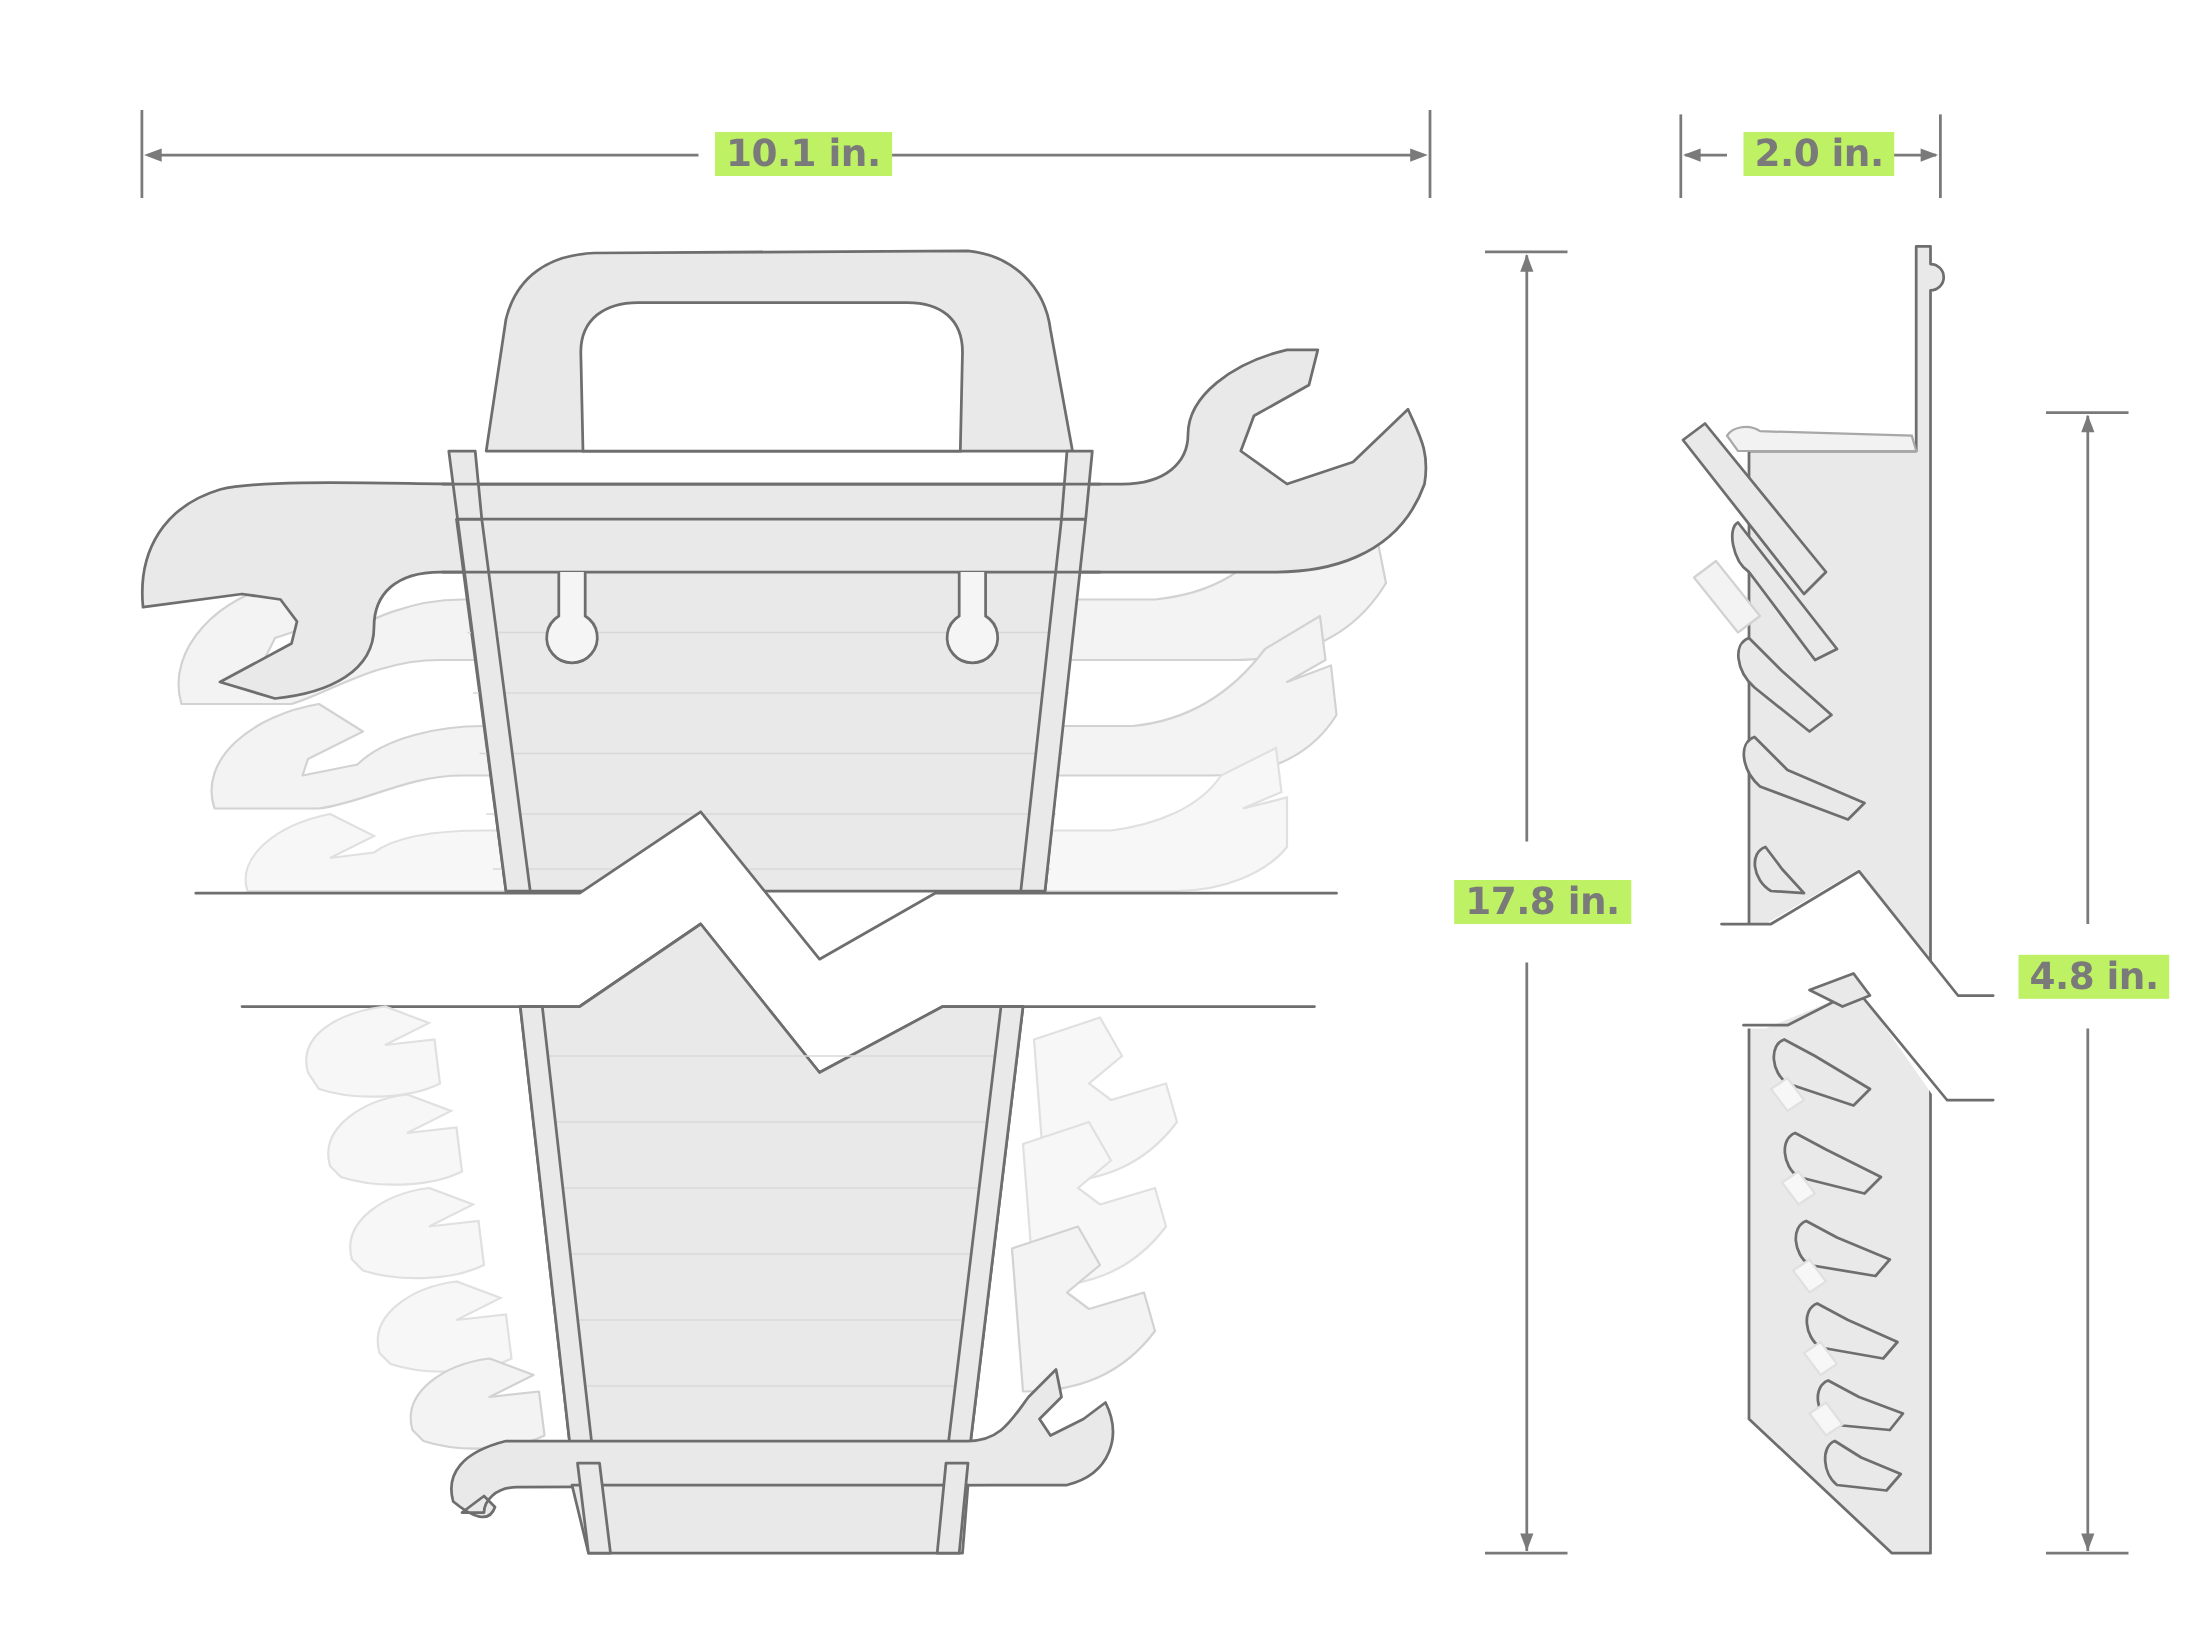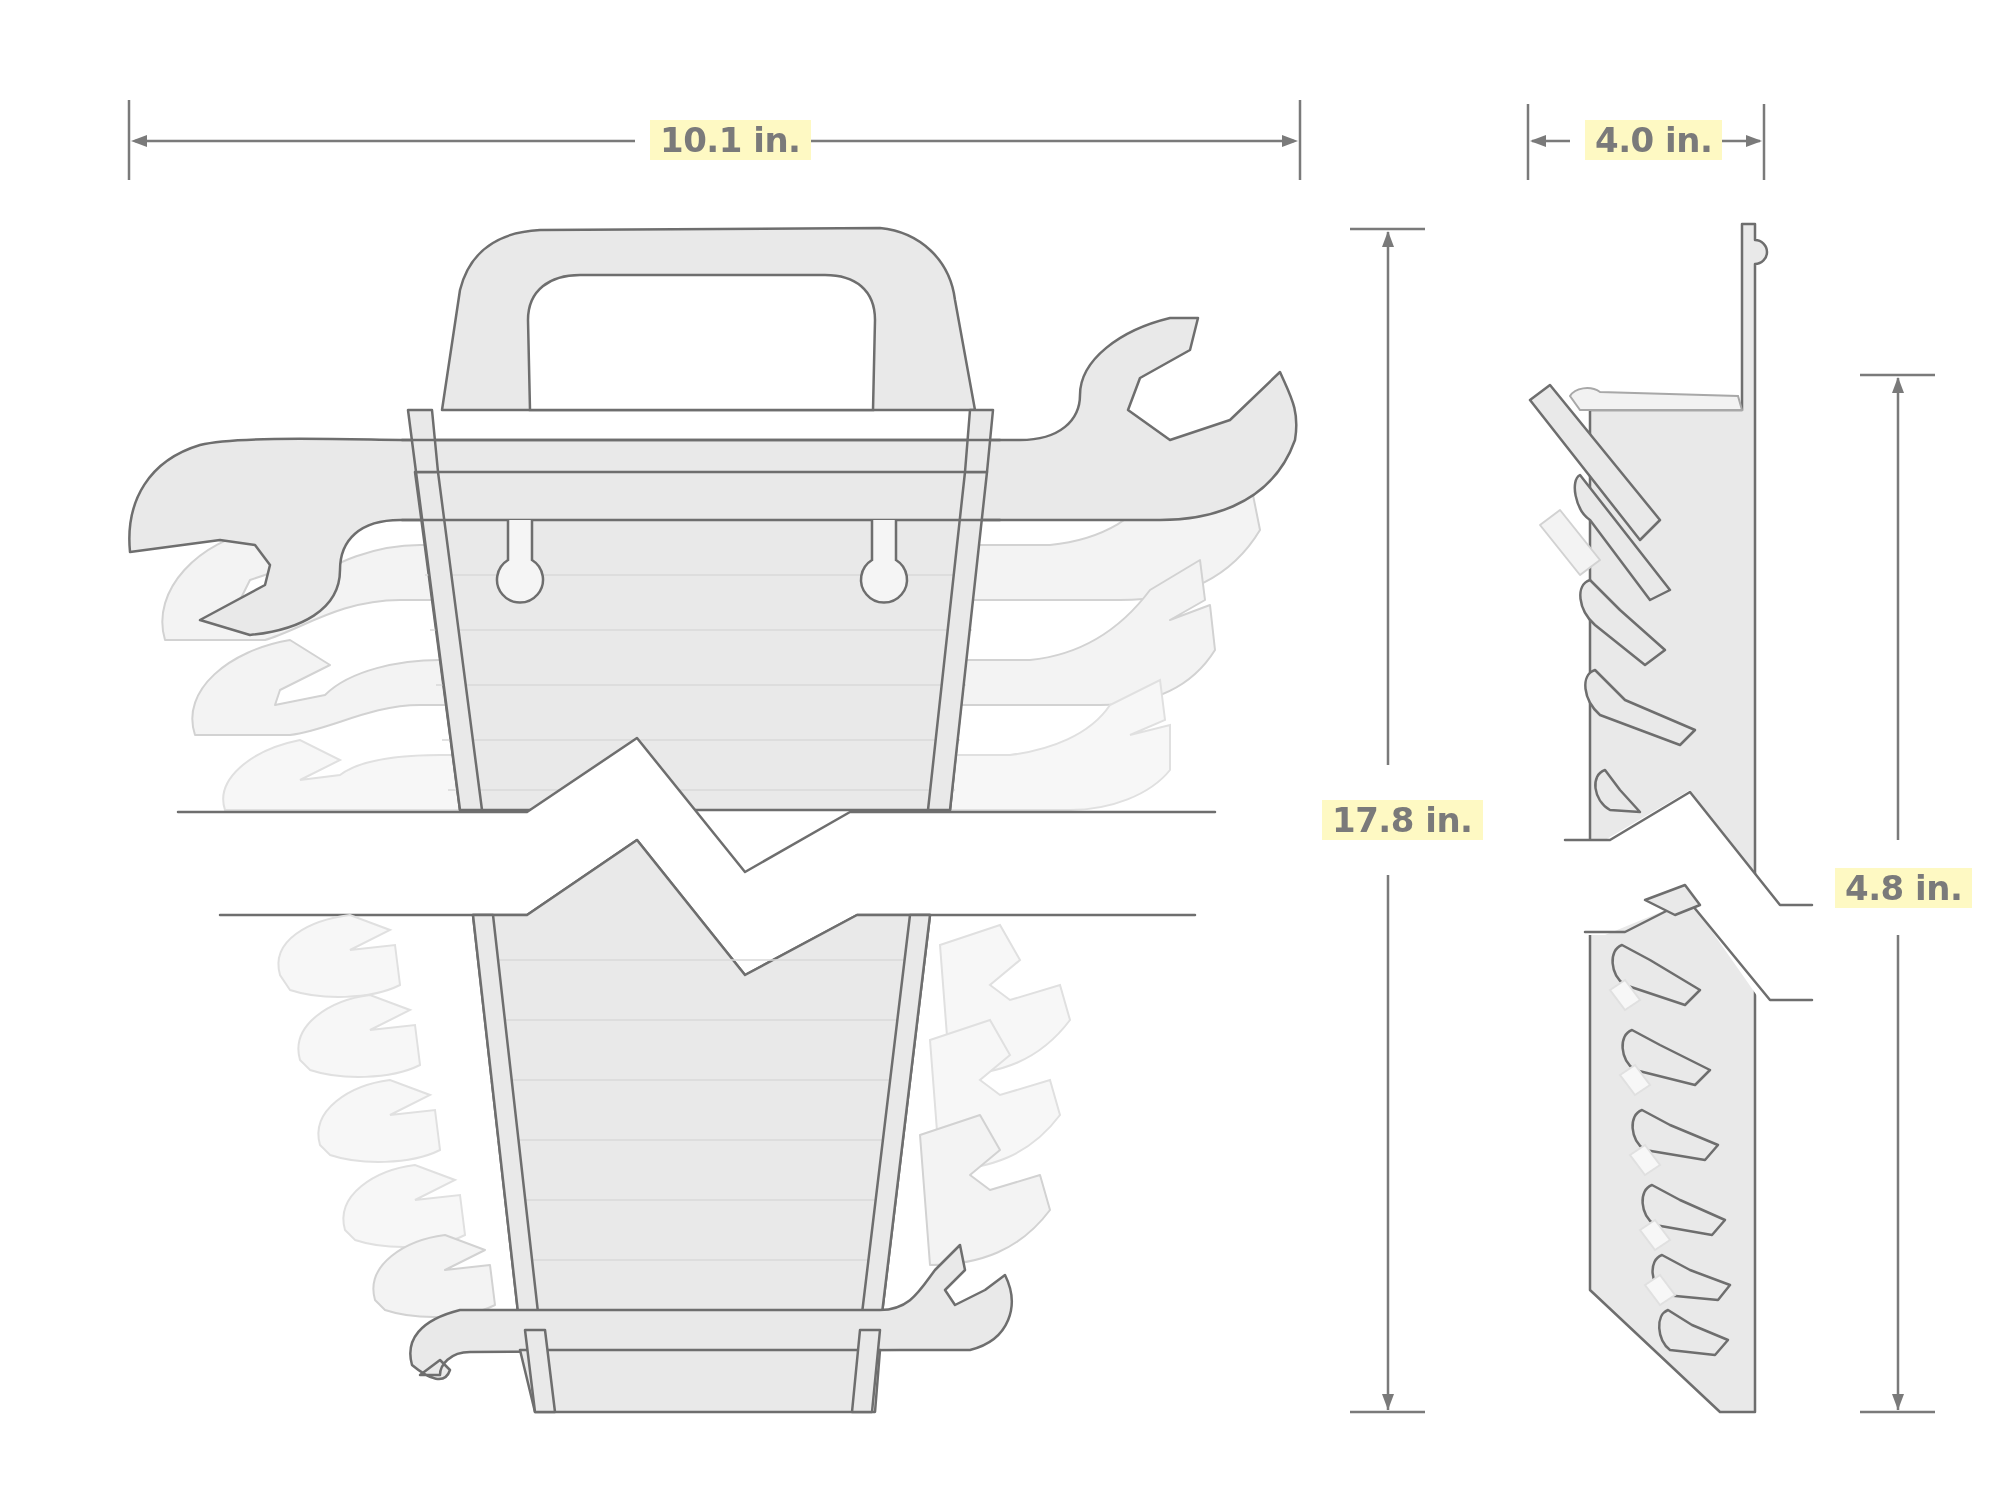--- a/index.html
+++ b/index.html
@@ -1,20 +1,20 @@
 <!DOCTYPE html>
 <html><head>
 <meta charset="utf-8">
 <style>
   html, body { margin: 0; padding: 0; background: #ffffff; }
   body { width: 2000px; height: 1500px; position: relative; overflow: hidden;
          font-family: "Liberation Sans", "DejaVu Sans", sans-serif; }
   svg.drawing { position: absolute; left: 0; top: 0; width: 2000px; height: 1500px; }
   .dim-label { position: absolute; font-weight: 700; font-size: 34px; color: #7a7a7a;
-               background: #fef9c3; padding: 0 10px; white-space: nowrap; letter-spacing: -0.5px;
+               background: #bef264; padding: 0 10px; white-space: nowrap; letter-spacing: -0.5px;
                font-family: "DejaVu Sans", sans-serif; }
   .stroke { fill: none; stroke: #6e6e6e; stroke-width: 2.5; stroke-linejoin: round; stroke-linecap: round; }
   .fill { fill: #e9e9e9; stroke: #6e6e6e; stroke-width: 2.5; stroke-linejoin: round; }
   .ghost { fill: #f3f3f3; stroke: #d2d2d2; stroke-width: 2; stroke-linejoin: round; }
   .ghost2 { fill: #f7f7f7; stroke: #e0e0e0; stroke-width: 2; }
   .dimline { stroke: #7a7a7a; stroke-width: 2.5; fill: none; }
   .arrow { fill: #7a7a7a; }
   .rule { stroke: #d8d8d8; stroke-width: 1.5; }
 </style>
 </head>
@@ -158,15 +158,15 @@
       <path class="ghost2" d="M1610,990 L1625,980 L1640,1000 L1625,1010 Z"></path>
       <path class="ghost2" d="M1620,1075 L1635,1065 L1650,1085 L1635,1095 Z"></path>
       <path class="ghost2" d="M1630,1155 L1645,1145 L1660,1165 L1645,1175 Z"></path>
       <path class="ghost2" d="M1640,1230 L1655,1220 L1670,1240 L1655,1250 Z"></path>
       <path class="ghost2" d="M1645,1285 L1660,1275 L1675,1295 L1660,1305 Z"></path>
     </g>
   </g>
 </svg>
 
 <div class="dim-label" style="left:650px; top:120px;">10.1 in.</div>
-<div class="dim-label" style="left:1585px; top:120px;">4.0 in.</div>
+<div class="dim-label" style="left:1585px; top:120px;">2.0 in.</div>
 <div class="dim-label" style="left:1322px; top:800px;">17.8 in.</div>
 <div class="dim-label" style="left:1835px; top:868px;">4.8 in.</div>
 
 </body></html>

